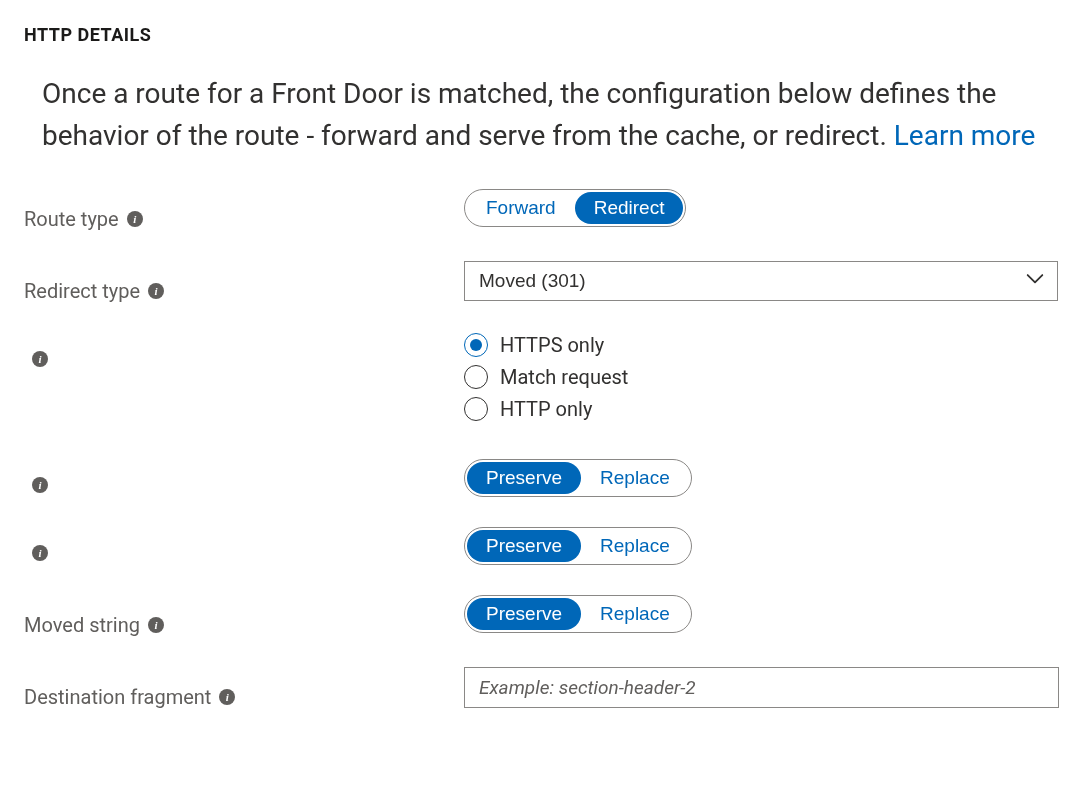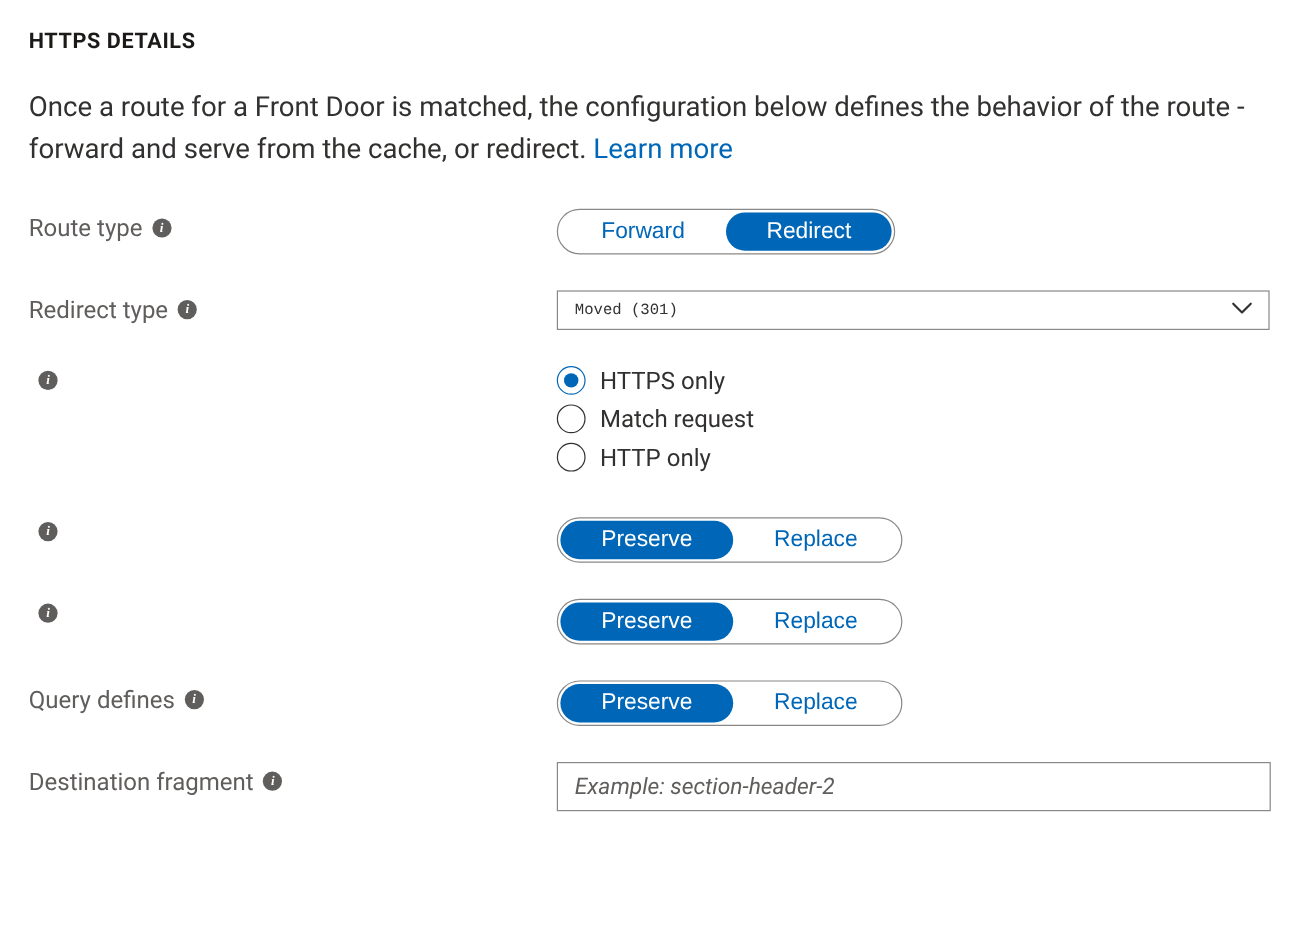--- a/index.html
+++ b/index.html
@@ -12,43 +12,45 @@
     background: #fff;
   }
   .section-header {
     font-size: 18px;
     font-weight: 700;
     letter-spacing: 0.5px;
     color: #1b1a19;
     margin-bottom: 28px;
   }
   .description {
-    font-size: 23px;
+    font-size: 28px;
     line-height: 1.5;
     color: #323130;
     margin-bottom: 32px;
     max-width: 1020px;
+    margin-left: 18px;
   }
   .description a {
     color: #0067b8;
     text-decoration: none;
   }
   .form-row {
     display: flex;
     align-items: flex-start;
     margin-bottom: 30px;
   }
   .form-label {
     width: 440px;
     flex-shrink: 0;
     color: #605e5c;
     font-size: 20px;
     display: flex;
     align-items: center;
     padding-top: 4px;
+    margin-top: 14px;
   }
   .form-control-area {
     flex: 1;
     min-width: 0;
   }
   .info-icon {
     display: inline-flex;
     align-items: center;
     justify-content: center;
     width: 16px;
@@ -65,21 +67,21 @@
   
   .pill-group {
     display: inline-flex;
     border: 1px solid #8a8886;
     border-radius: 24px;
     overflow: hidden;
     background: #fff;
     padding: 2px;
   }
   .pill-option {
-    padding: 5px 34px;
+    padding: 5px 19px;
     font-size: 19px;
     color: #0067b8;
     background: transparent;
     border: none;
     cursor: pointer;
     outline: none;
     border-radius: 22px;
   }
   .pill-option.selected {
     background: #0067b8;
@@ -88,25 +90,25 @@
   
   .select-wrap {
     position: relative;
     width: 594px;
     max-width: 100%;
   }
   .select-box {
     width: 100%;
     border: 1px solid #8a8886;
     background: #fff;
-    font-size: 13px;
+    font-size: 19px;
     padding: 8px 40px 8px 14px;
     color: #323130;
     cursor: pointer;
-    font-family: Liberation Mono, monospace;
+    font-family: Liberation Sans, sans-serif;
     text-align: left;
   }
   .select-chevron {
     position: absolute;
     right: 14px;
     top: 50%;
     transform: translateY(-50%);
     pointer-events: none;
   }
   
@@ -155,21 +157,21 @@
     font-family: inherit;
   }
   .text-input::placeholder {
     color: #605e5c;
     font-style: italic;
   }
 </style>
 </head>
 <body>
 
-<div class="section-header">HTTPS DETAILS</div>
+<div class="section-header">HTTP DETAILS</div>
 
 <div class="description">
   <span>Once a route for a Front Door is matched, the configuration below defines the behavior of the route - forward and serve from the cache, or redirect. </span><a href="#">Learn more</a>
 </div>
 
 <div class="form-row">
   <div class="form-label">
     <span>Route type</span>
     <span class="info-icon">i</span>
   </div>
@@ -241,21 +243,21 @@
   <div class="form-control-area">
     <div class="pill-group">
       <button class="pill-option selected">Preserve</button>
       <button class="pill-option">Replace</button>
     </div>
   </div>
 </div>
 
 <div class="form-row">
   <div class="form-label">
-    <span>Query defines</span>
+    <span>Moved string</span>
     <span class="info-icon">i</span>
   </div>
   <div class="form-control-area">
     <div class="pill-group">
       <button class="pill-option selected">Preserve</button>
       <button class="pill-option">Replace</button>
     </div>
   </div>
 </div>
 

